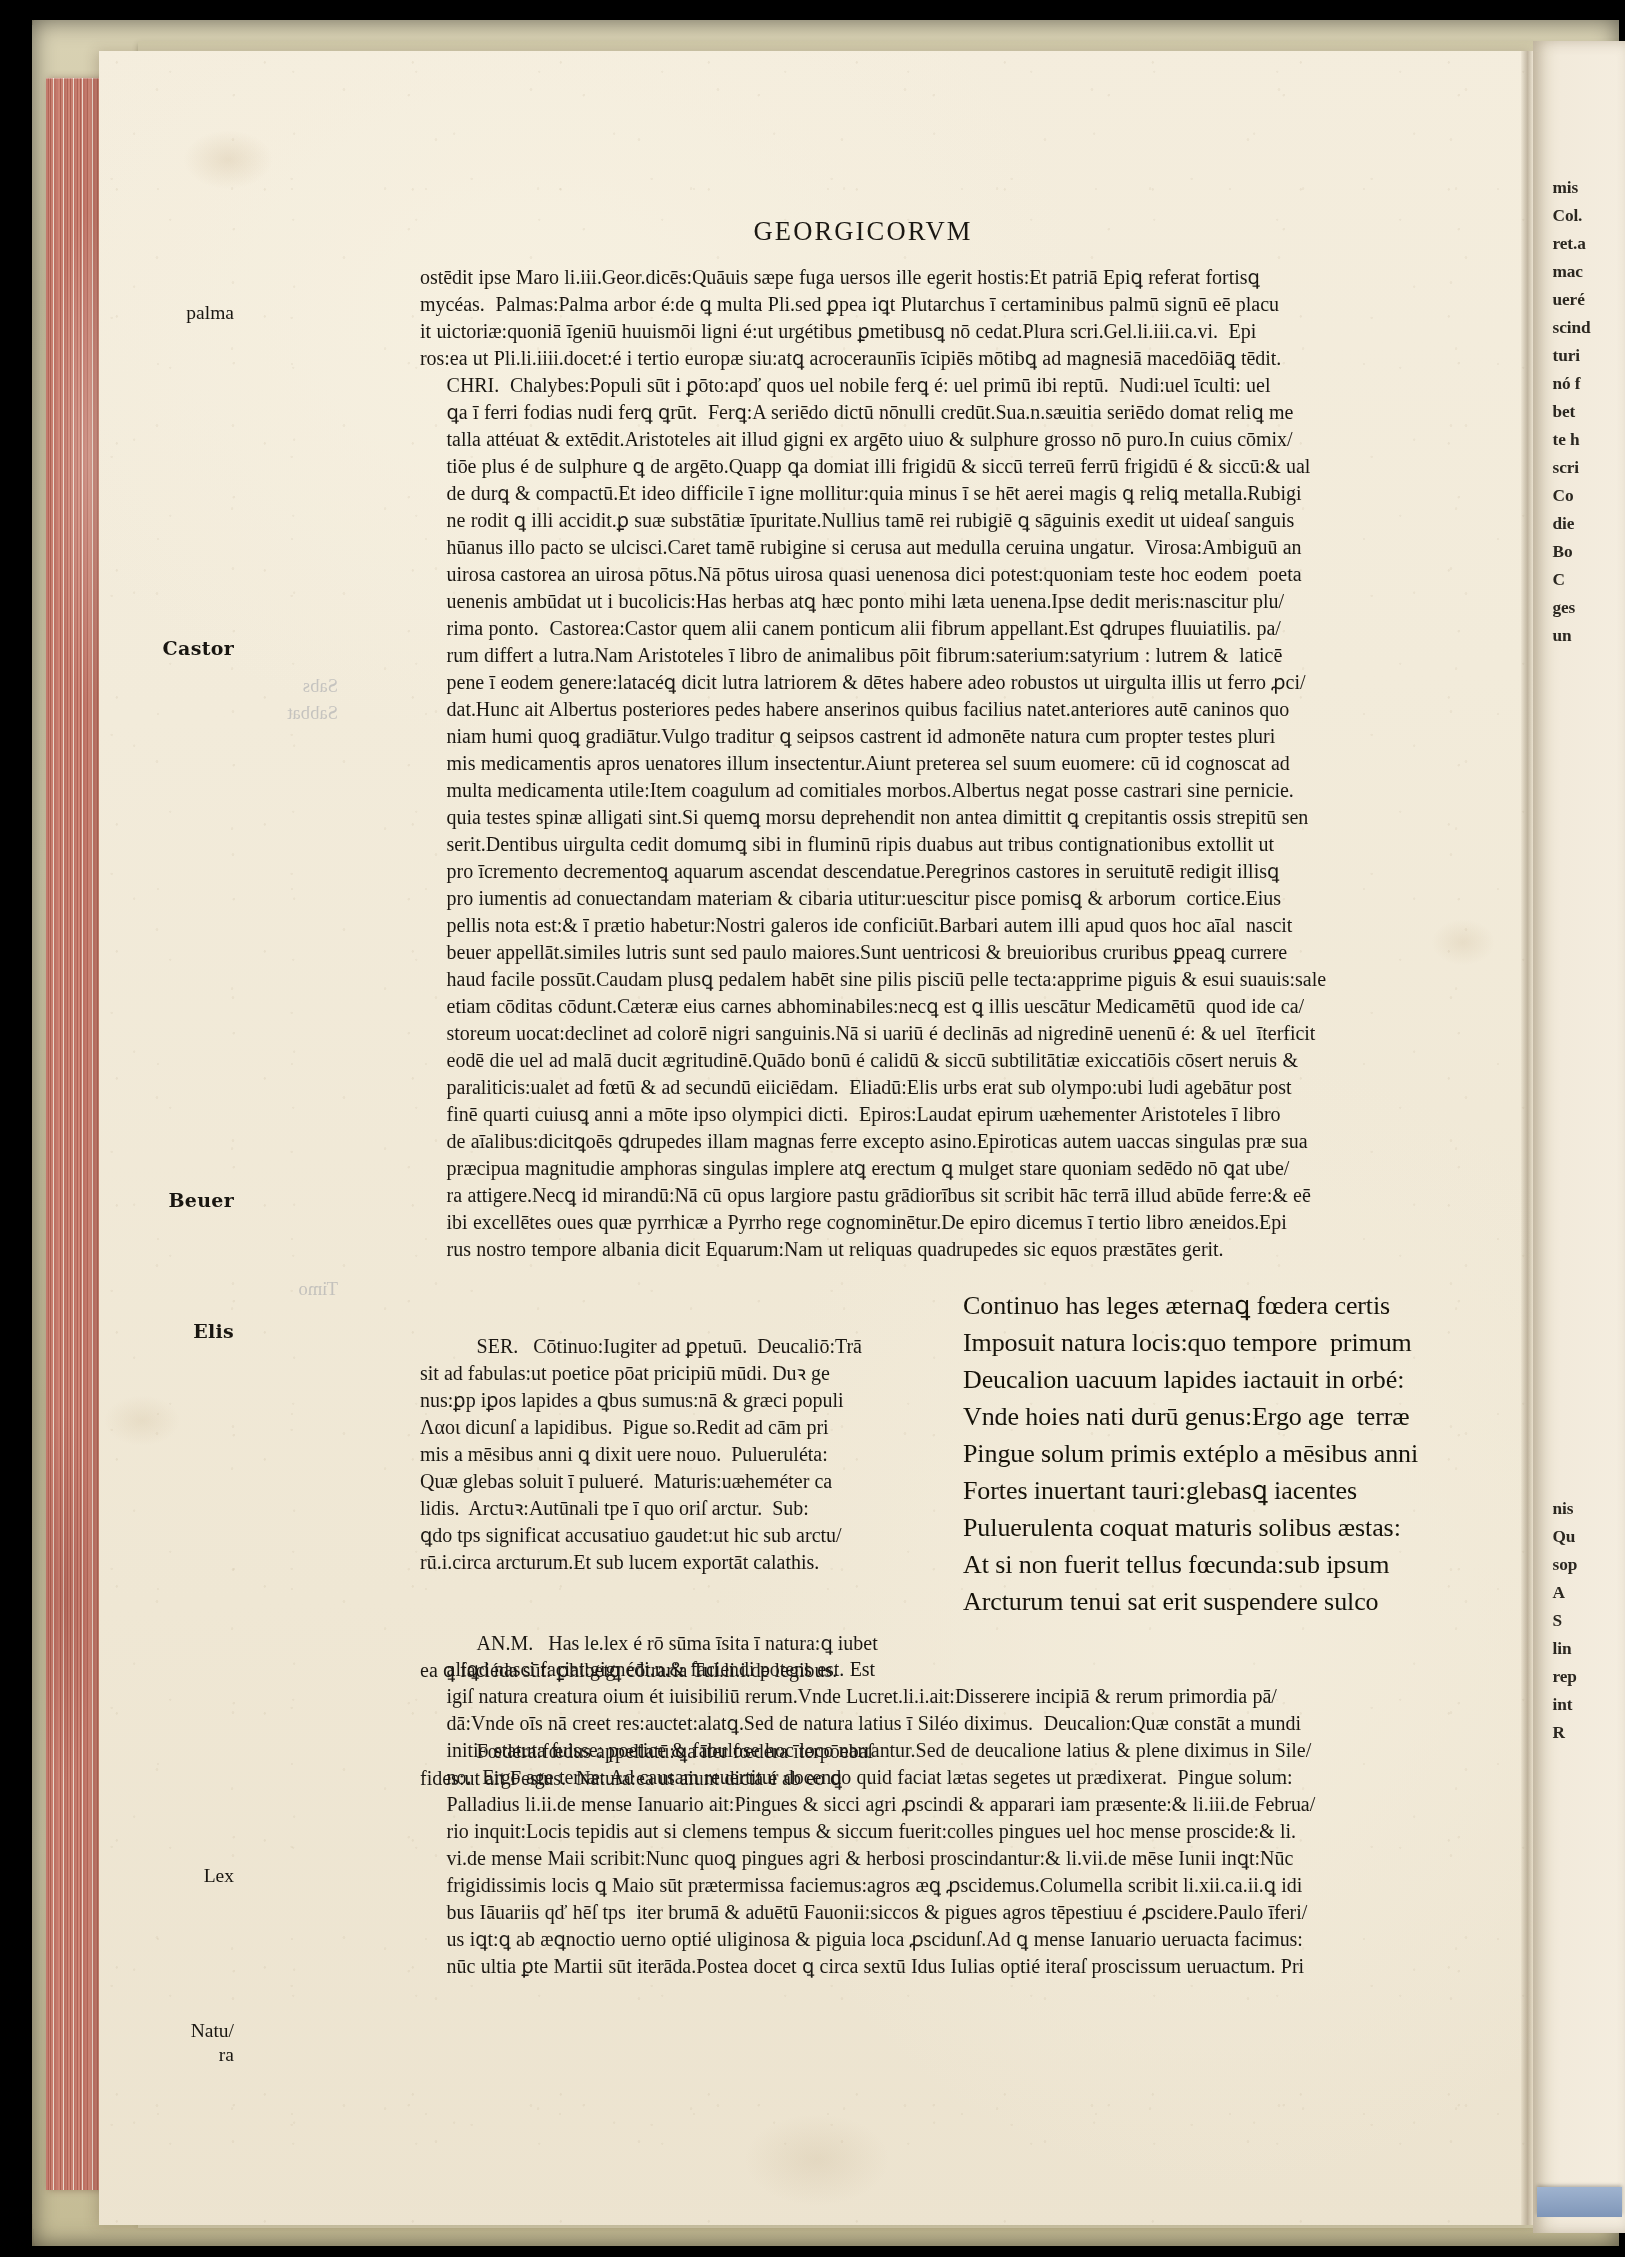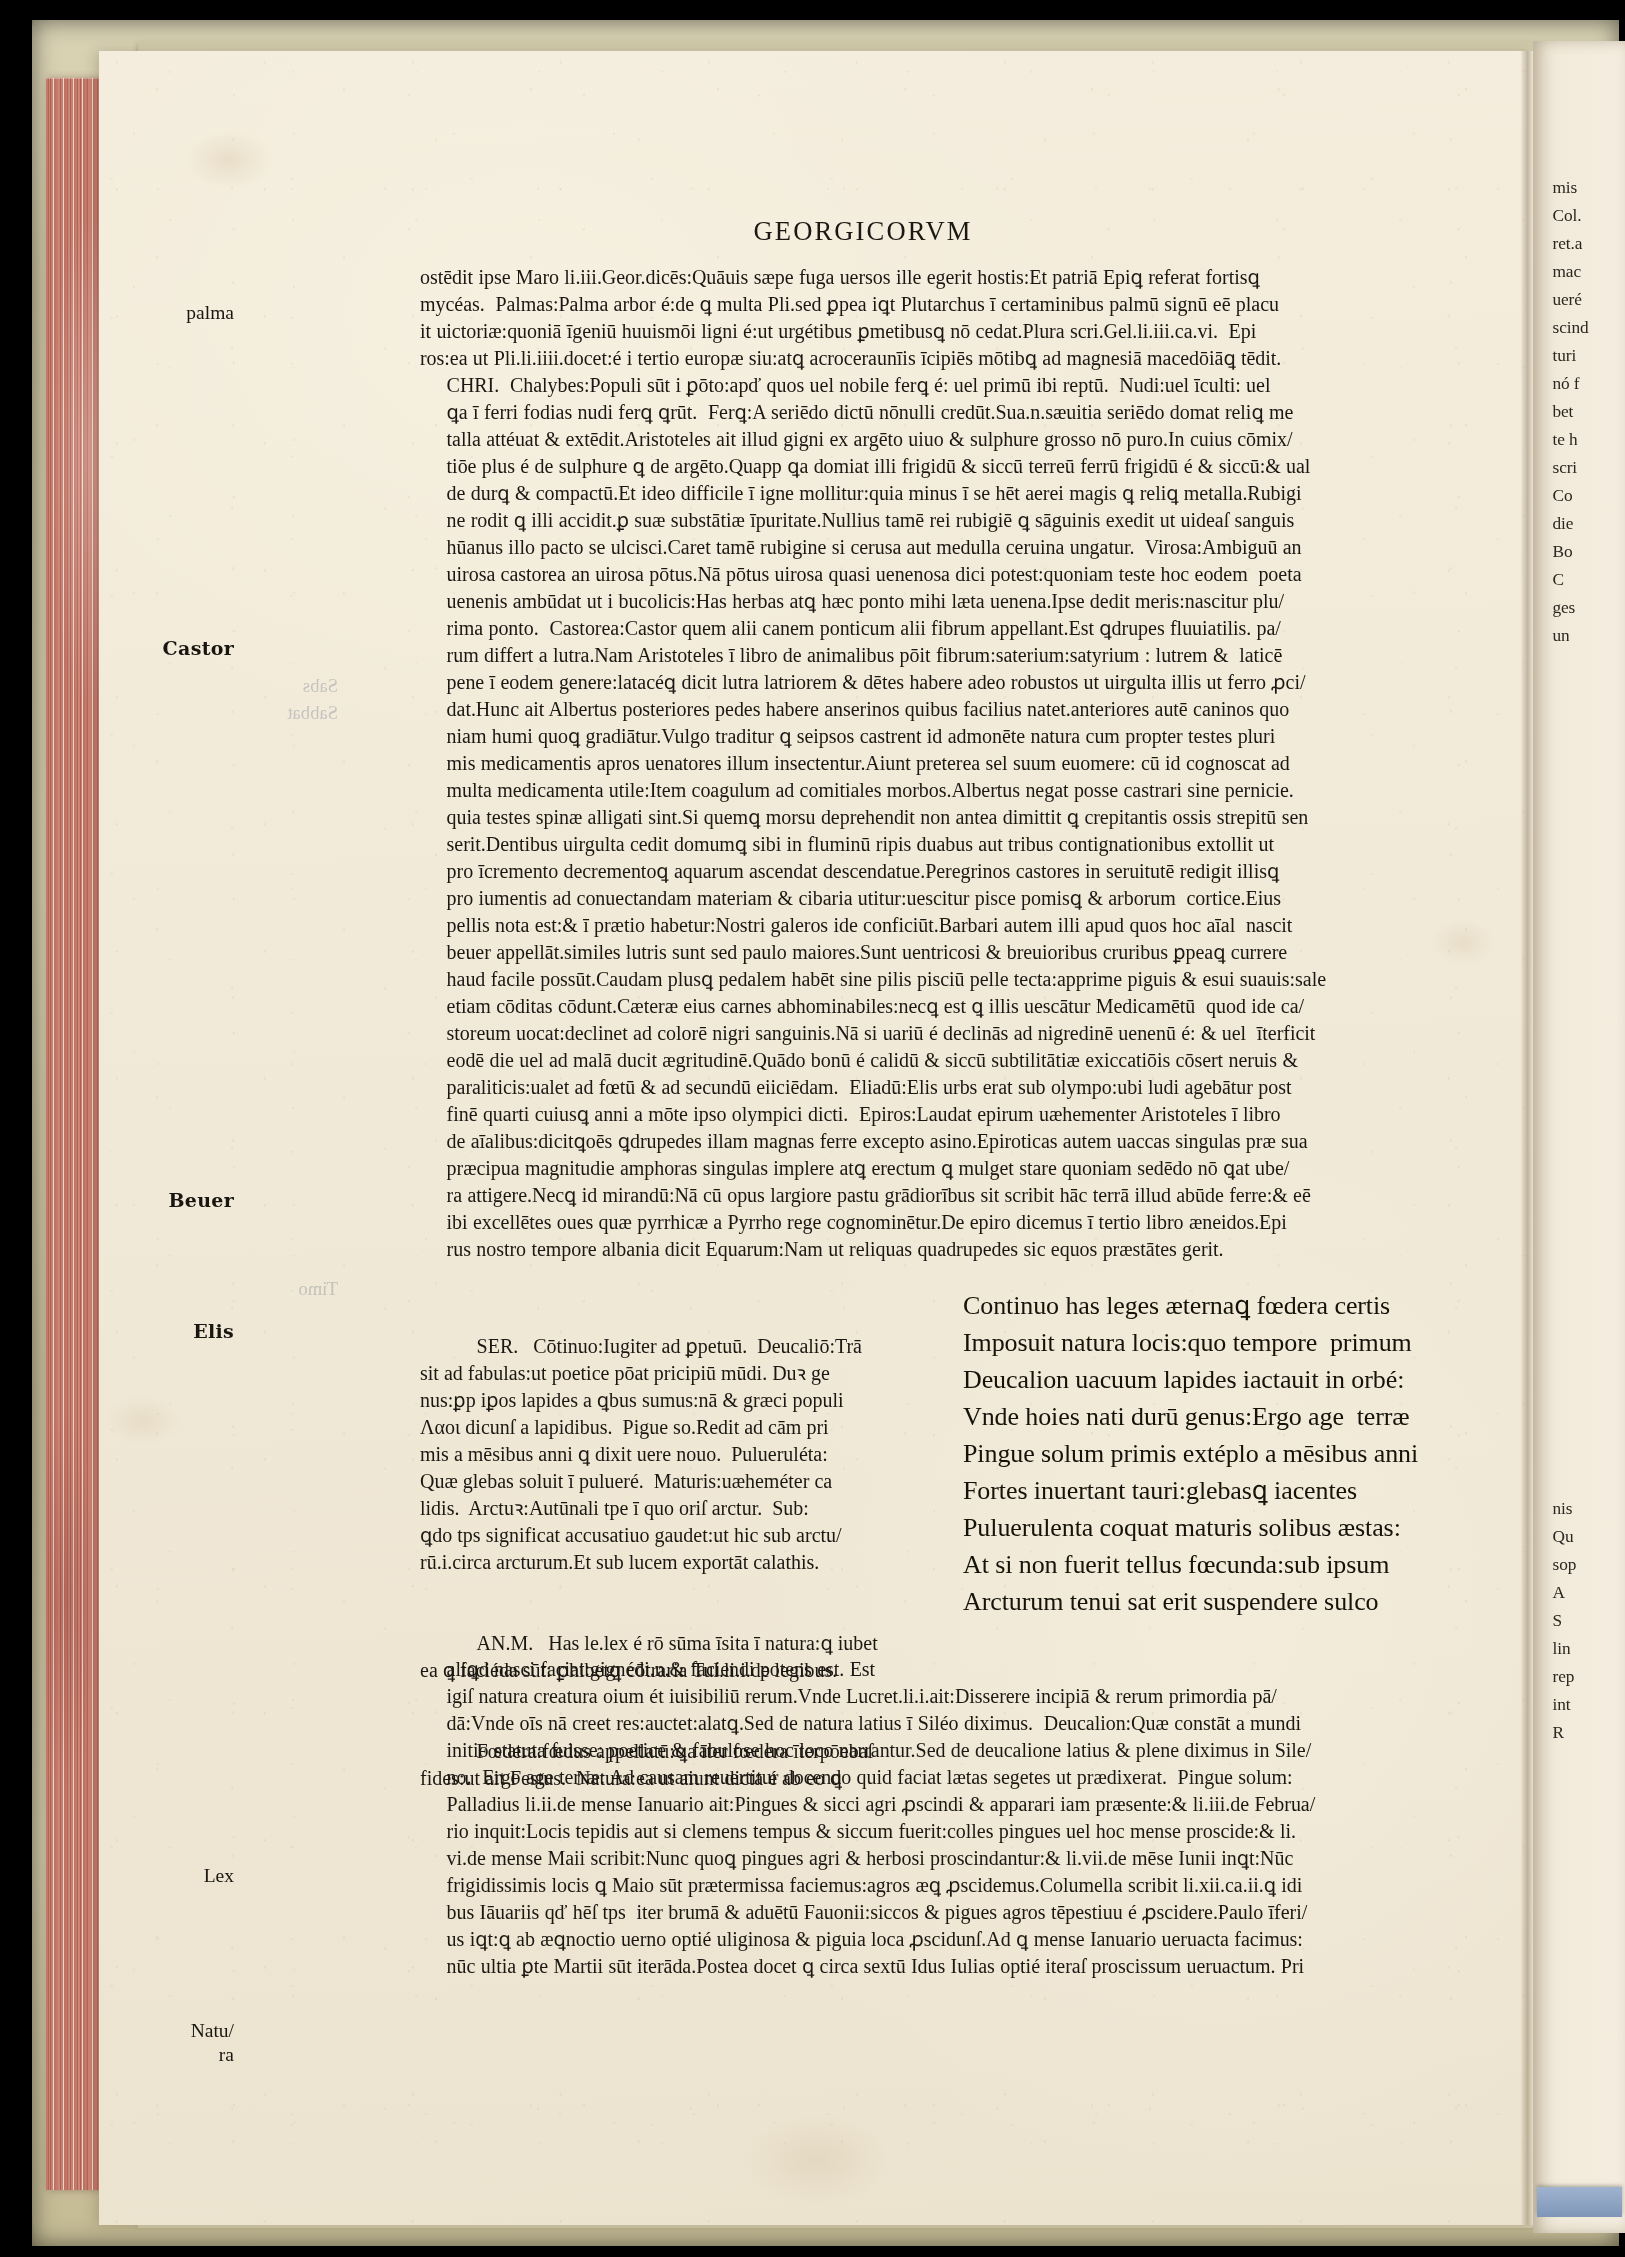--- a/index.html
+++ b/index.html
@@ -94,20 +94,21 @@
   
   #gutter{
     position:absolute;right:92px;top:51px;width:12.4px;height:2174px;
     background:linear-gradient(90deg,rgba(120,98,62,.05),rgba(96,76,46,.34) 55%,rgba(150,128,92,.08));
   }
   #facing{
     position:absolute;right:0;top:41px;width:92px;height:2192px;
     background:linear-gradient(90deg,#e7dfcb 0%,#f2eadb 30%,#f4eddf 100%);
     box-shadow:inset 6.2px 0 14px rgba(90,70,44,.30);
     overflow:hidden;
+    font-weight:bold;
   }
   #facing .fcol{
     position:absolute;left:19.5px;top:133px;width:98px;
     font-size:17.3px;line-height:28px;color:#2b2720;
     white-space:pre;letter-spacing:-0.1px;
   }
   #facing .fcol.lower{top:1454px;}
   
   #slip{
     position:absolute;right:3.5px;bottom:16px;width:85px;height:30px;

